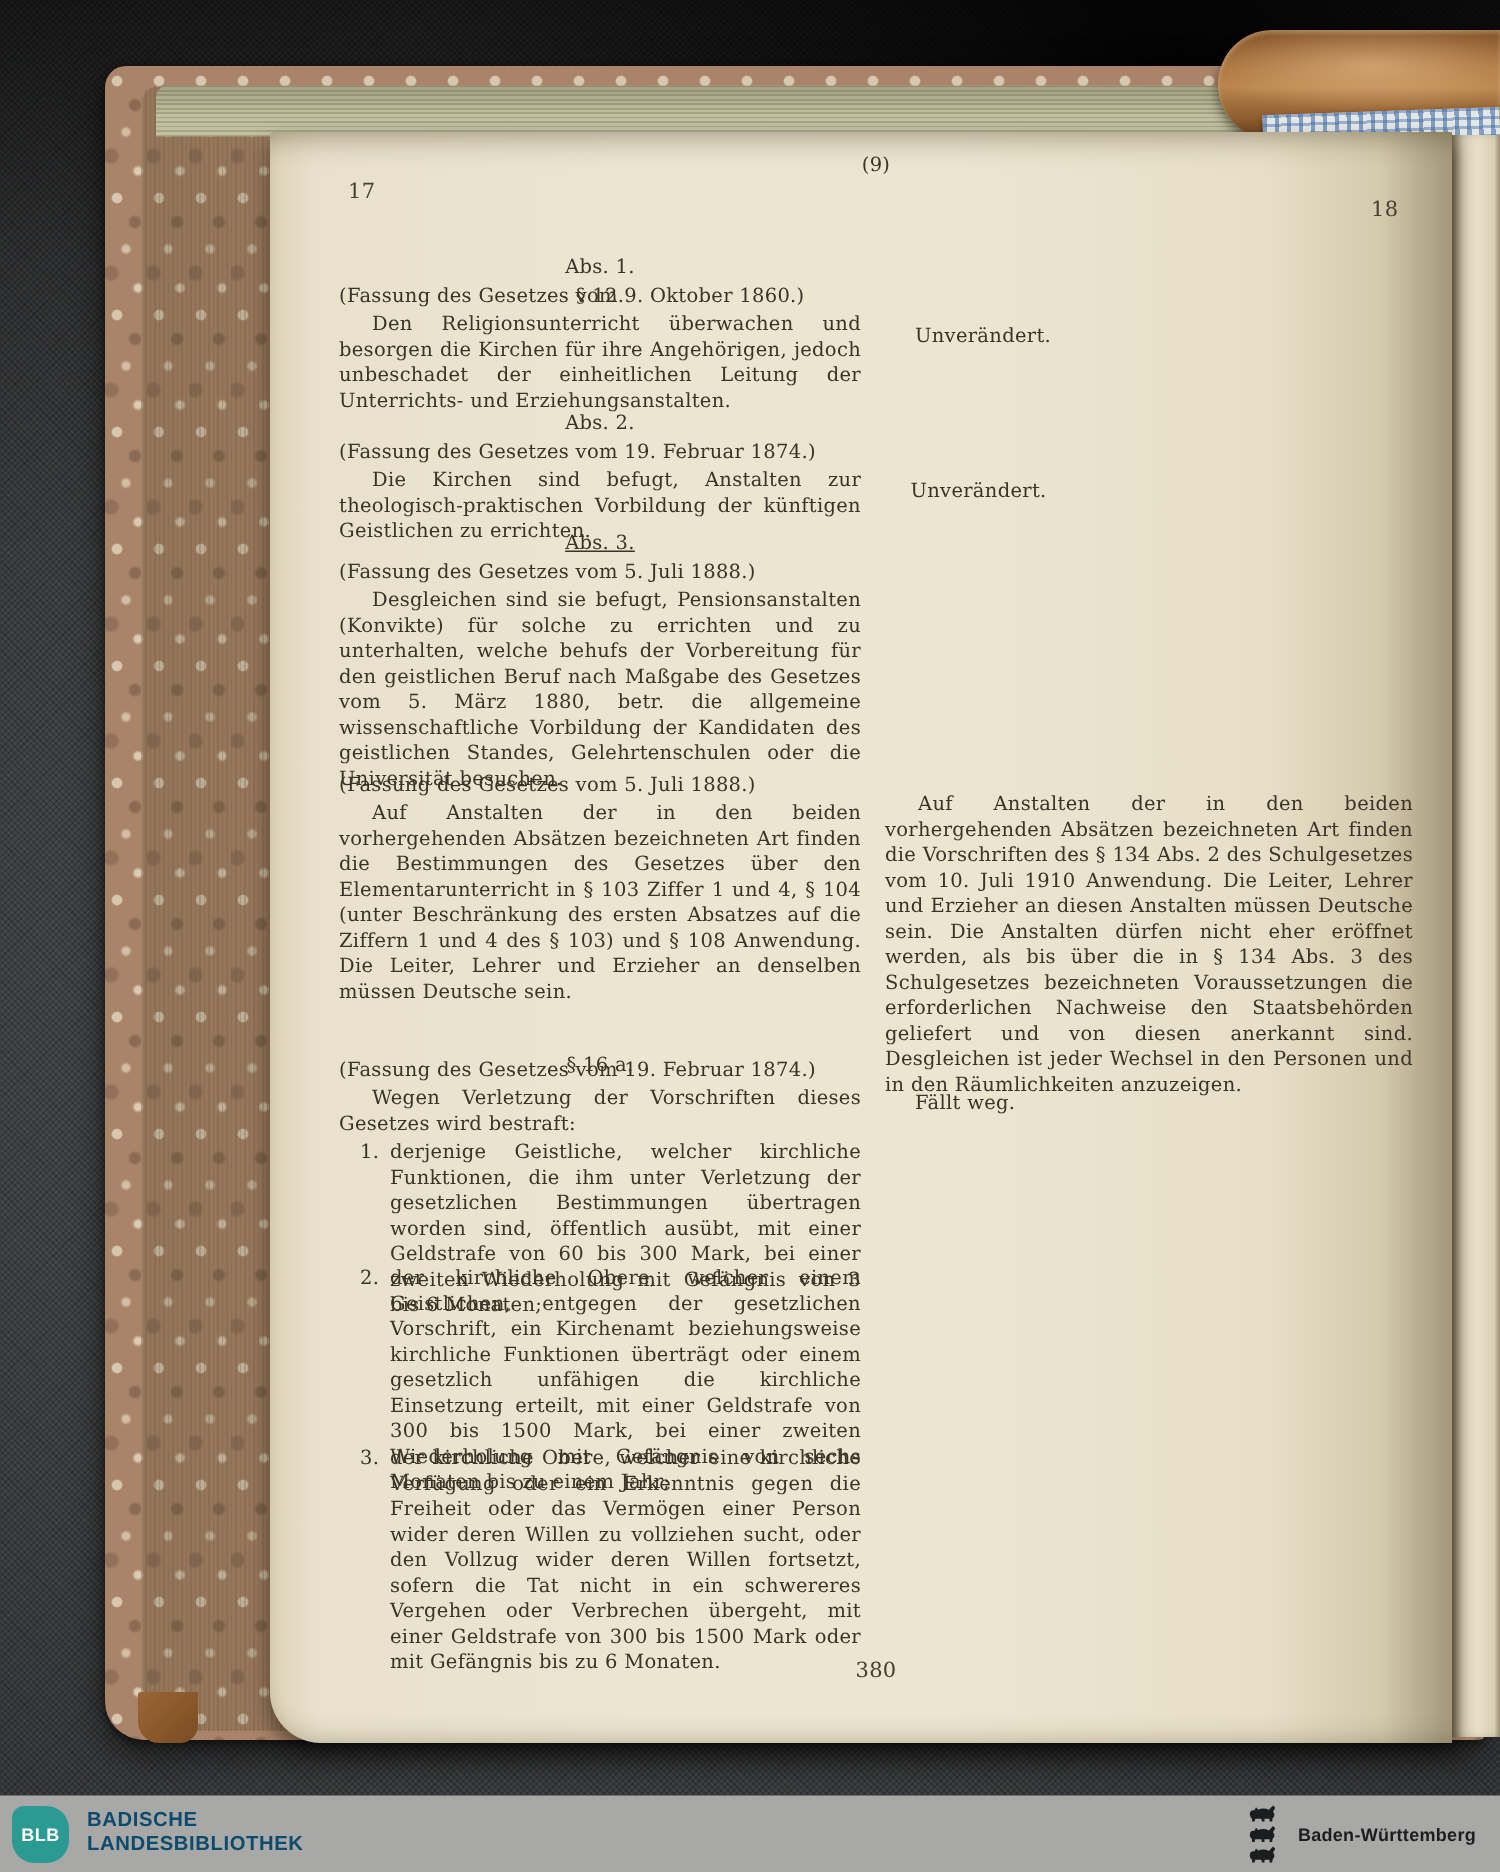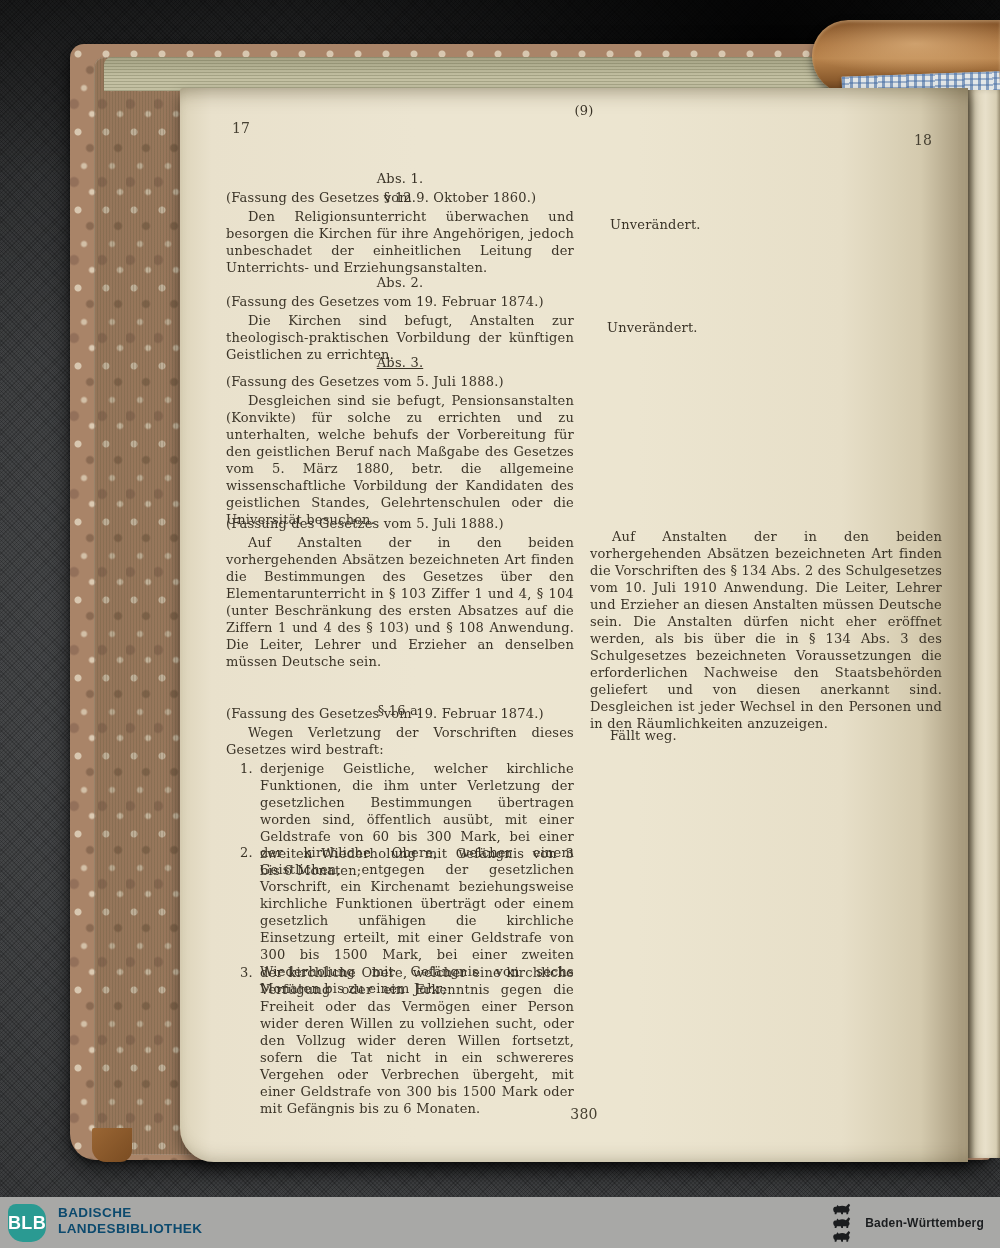--- a/index.html
+++ b/index.html
@@ -102,21 +102,21 @@
   .footer{
     position:absolute;left:0;bottom:0;width:1000px;height:51px;
     background:#a8a8a6;
     font-family:"Liberation Sans", sans-serif;
     display:flex;align-items:center;
   }
   .blb-logo{
     position:absolute;left:8px;top:7px;width:38px;height:38px;
     border-radius:8px 15px 15px 15px;
     display:flex;align-items:center;justify-content:center;
-    color:#fff;font-weight:bold;font-size:18px;letter-spacing:.3px;
+    color:#fff;font-weight:bold;font-size:12px;letter-spacing:.3px;
   }
   .lib-name{
     position:absolute;left:58px;top:8px;
     font-weight:bold;font-size:13.5px;line-height:16px;letter-spacing:.4px;color:#0c4a6e;
   }
   .state{
     position:absolute;right:16px;top:0;height:51px;display:flex;align-items:center;gap:9px;color:#1b1d1f;
   }
   .state .name{font-size:12px;font-weight:bold;letter-spacing:.2px;}
   .lions{display:block;}

